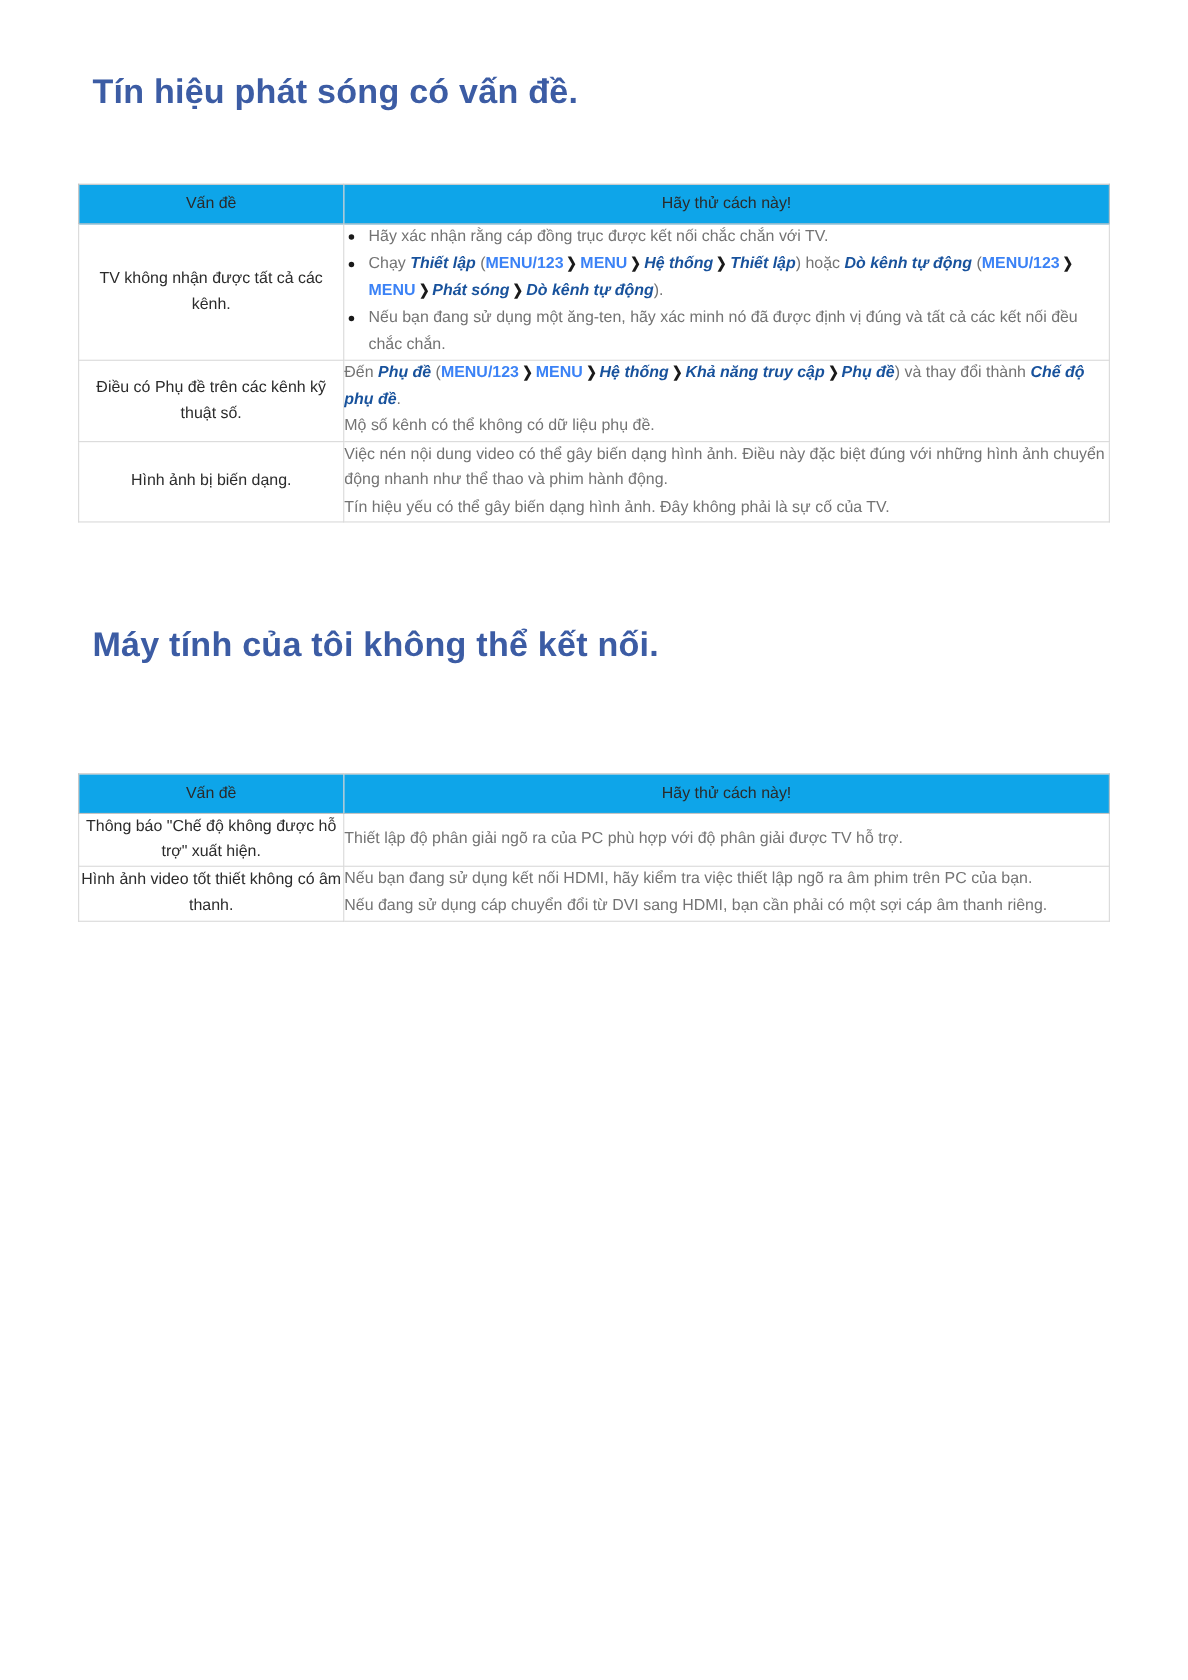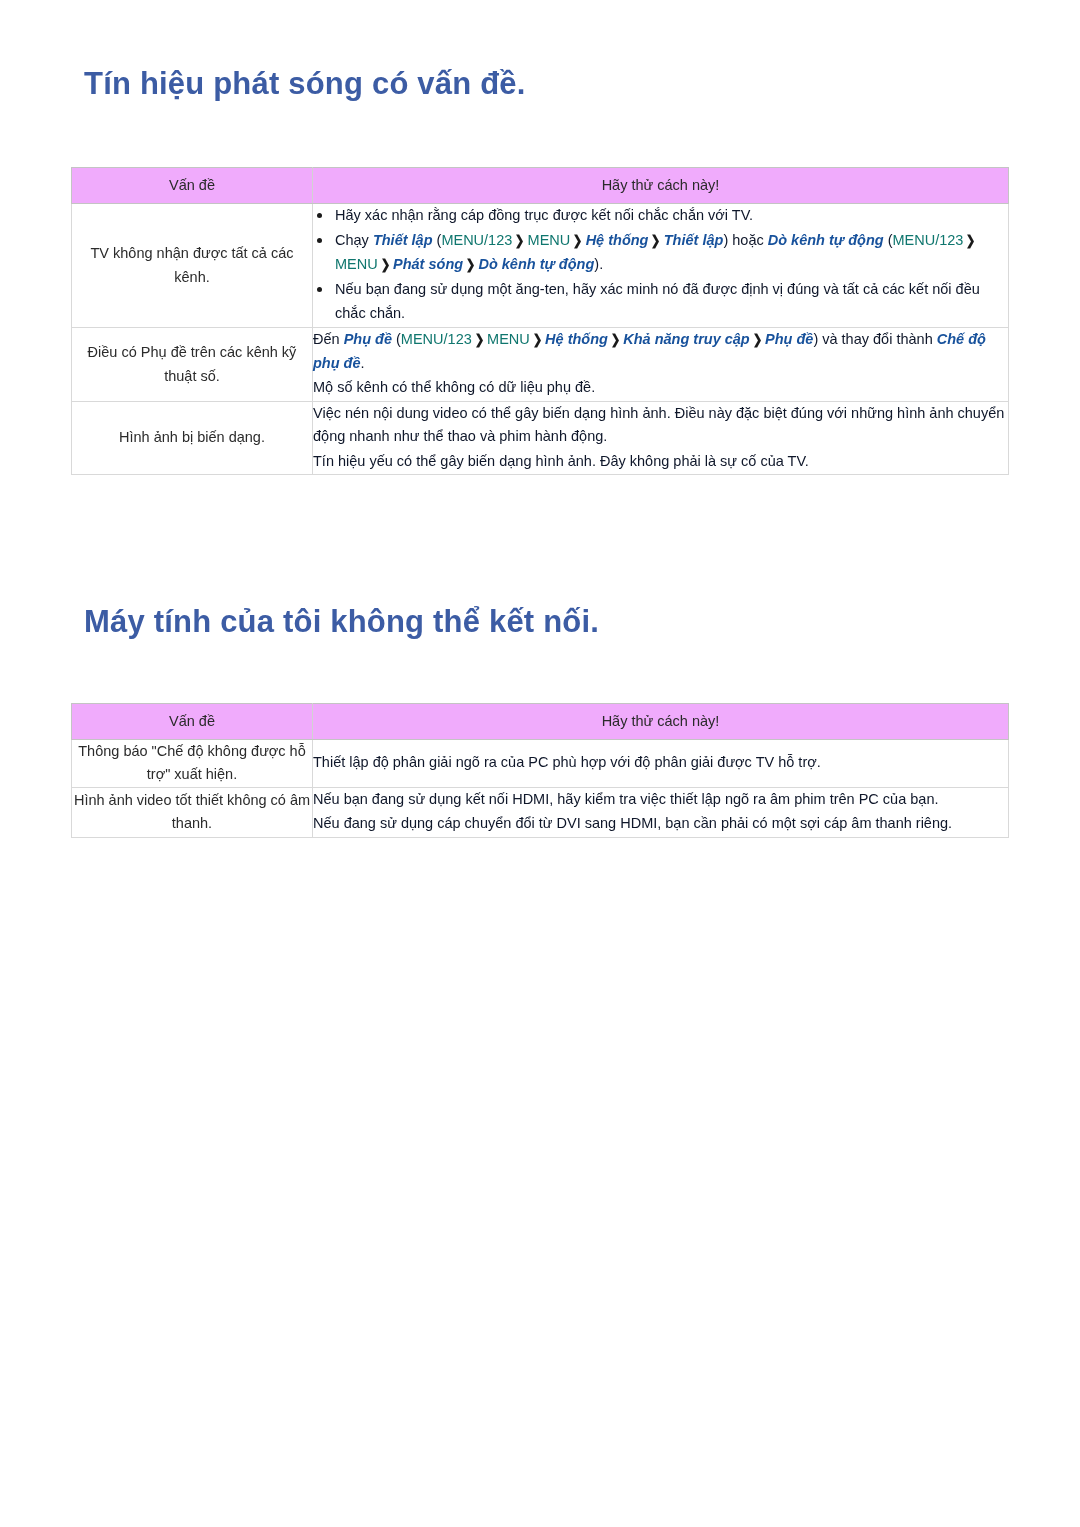--- a/index.html
+++ b/index.html
@@ -34,21 +34,21 @@
     padding: 0;
   }
   .heading-1-wrap {
     position: absolute;
     left: 84px;
     top: 66px;
   }
   .heading-2-wrap {
     position: absolute;
     left: 84px;
-    top: 604px;
+    top: 568px;
     text-align: right;
   }
 
   
   .faq-table {
     position: absolute;
     left: 71px;
     width: 937px;
     border-collapse: collapse;
     table-layout: fixed;
@@ -62,21 +62,21 @@
   .faq-table col.col-try     { width: 696px; }
 
   .faq-table th,
   .faq-table td {
     border: 1px solid #d9d9d9;
     vertical-align: middle;
     padding: 0;
   }
 
   .faq-table thead th {
-    background: #f0abfc;
+    background: #0ea5e9;
     color: #2a2a2a;
     font-weight: normal;
     font-size: 14.5px;
     text-align: center;
     height: 35px;
     border-color: #c4c4c4;
   }
   .faq-table thead th.th-problem { border-right: 1px solid #d2d2d2; }
 
   .cell-problem {
@@ -111,30 +111,30 @@
     border-radius: 50%;
     background: #1a1a1a;
   }
   p.tip-line {
     margin: 0 0 1px 0;
     padding: 0;
   }
 
   
   .menu-bold   { color: #18529c; font-weight: bold; font-style: italic; }
-  .menu-teal   { color: #0f766e; font-weight: normal; }
+  .menu-teal   { color: #3b82f6; font-weight: bold; }
   .menu-arrow  {
     color: #1a1a1a;
     font-weight: bold;
     font-size: 13.5px;
     padding: 0 2px;
     display: inline-block;
     transform: scaleX(0.85);
   }
-  .paren { color: #0f172a; }
+  .paren { color: #737373; }
 </style>
 </head>
 <body>
 
 <div class="page">
 
   <div class="heading-1-wrap">
     <h1 class="section-heading">Tín hiệu phát sóng có vấn đề.</h1>
   </div>
 

